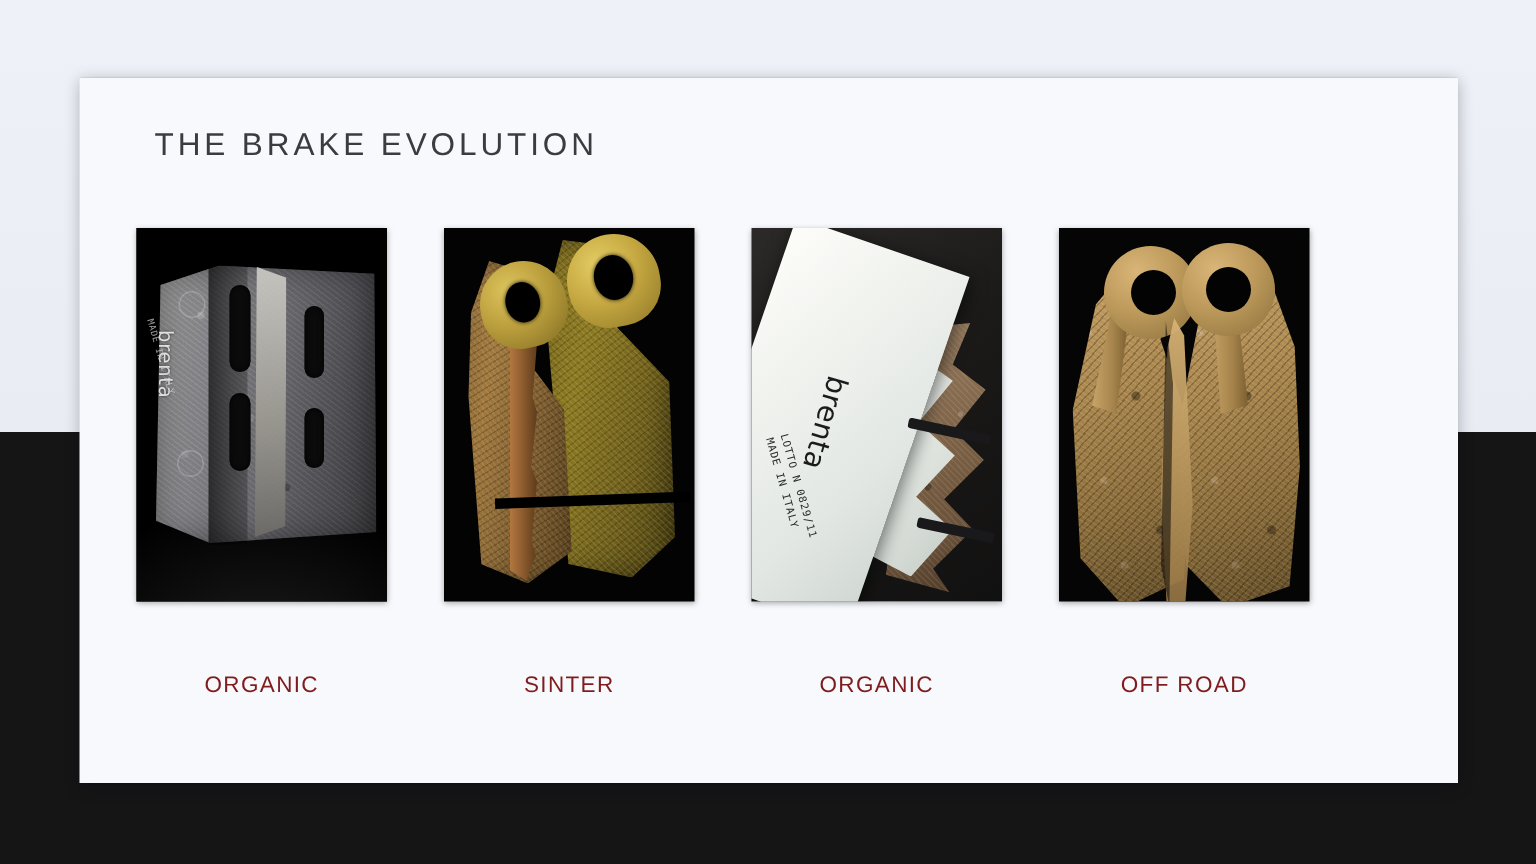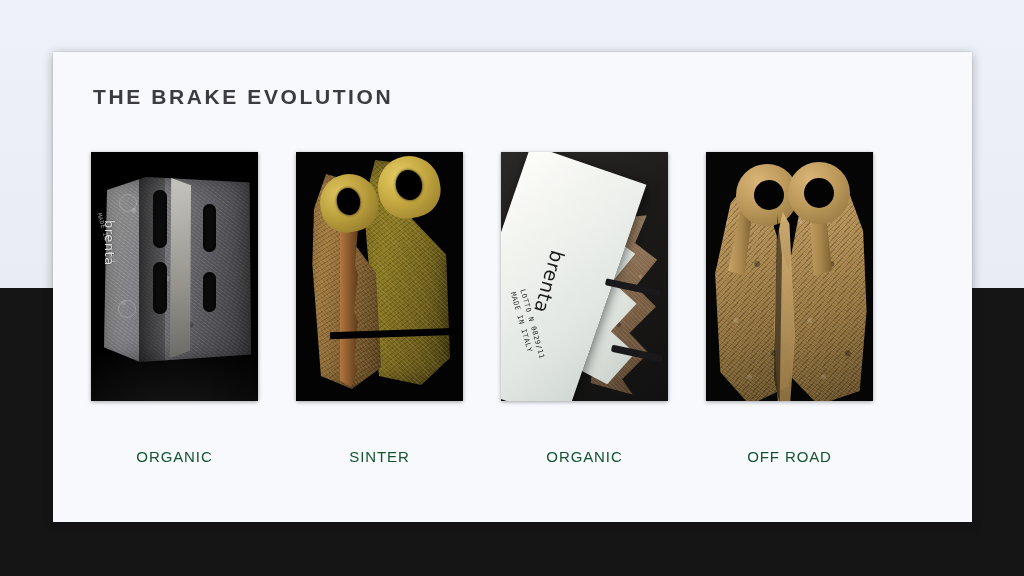--- a/index.html
+++ b/index.html
@@ -39,26 +39,26 @@
     left: 53px;
     top: 52px;
     width: 919px;
     height: 470px;
     background: #f7f9fd;
     box-shadow: 0 2px 10px rgba(10,10,20,0.30), 0 0 1px rgba(0,0,0,0.25);
   }
 
   #card-title {
     position: absolute;
-    left: 40px;
+    left: 50px;
     top: 33px;
     font-size: 21px;
     letter-spacing: 2.6px;
     color: #3c3c40;
-    font-weight: 700;
+    font-weight: 400;
     white-space: nowrap;
   }
 
   
   #products {
     position: absolute;
     left: 0;
     top: 100px;
     width: 919px;
     display: flex;
@@ -83,21 +83,21 @@
   }
   .photo-inner {
     position: absolute;
     inset: 0;
   }
 
   .product-label {
     margin-top: 47px;
     font-size: 15px;
     letter-spacing: 0.9px;
-    color: #14532d;
+    color: #7f1d1d;
     white-space: nowrap;
     text-align: center;
   }
 
   
   .ph-organic {
     background:
       radial-gradient(ellipse 120% 60% at 50% 115%, #1d1d1d 0%, #000 70%),
       #000;
   }

